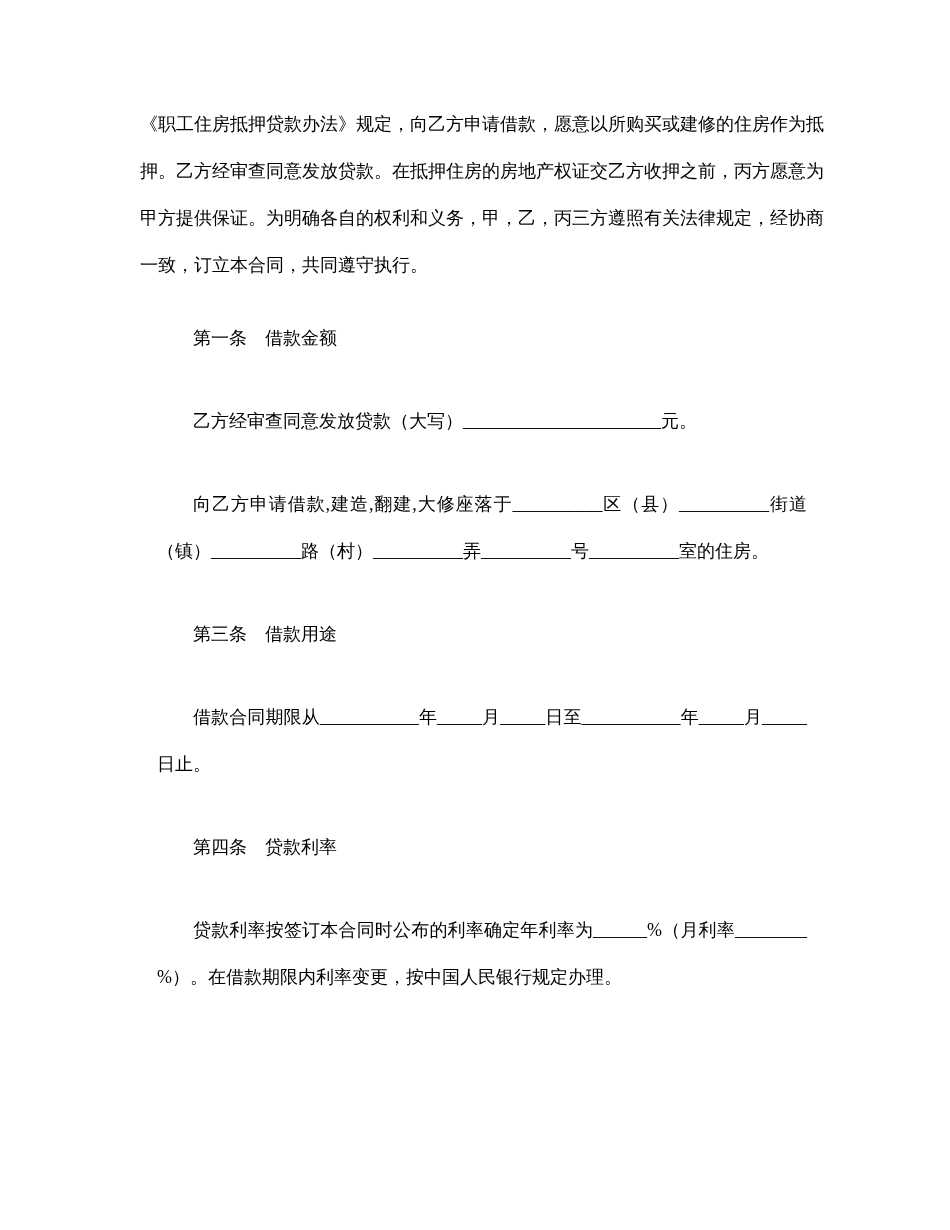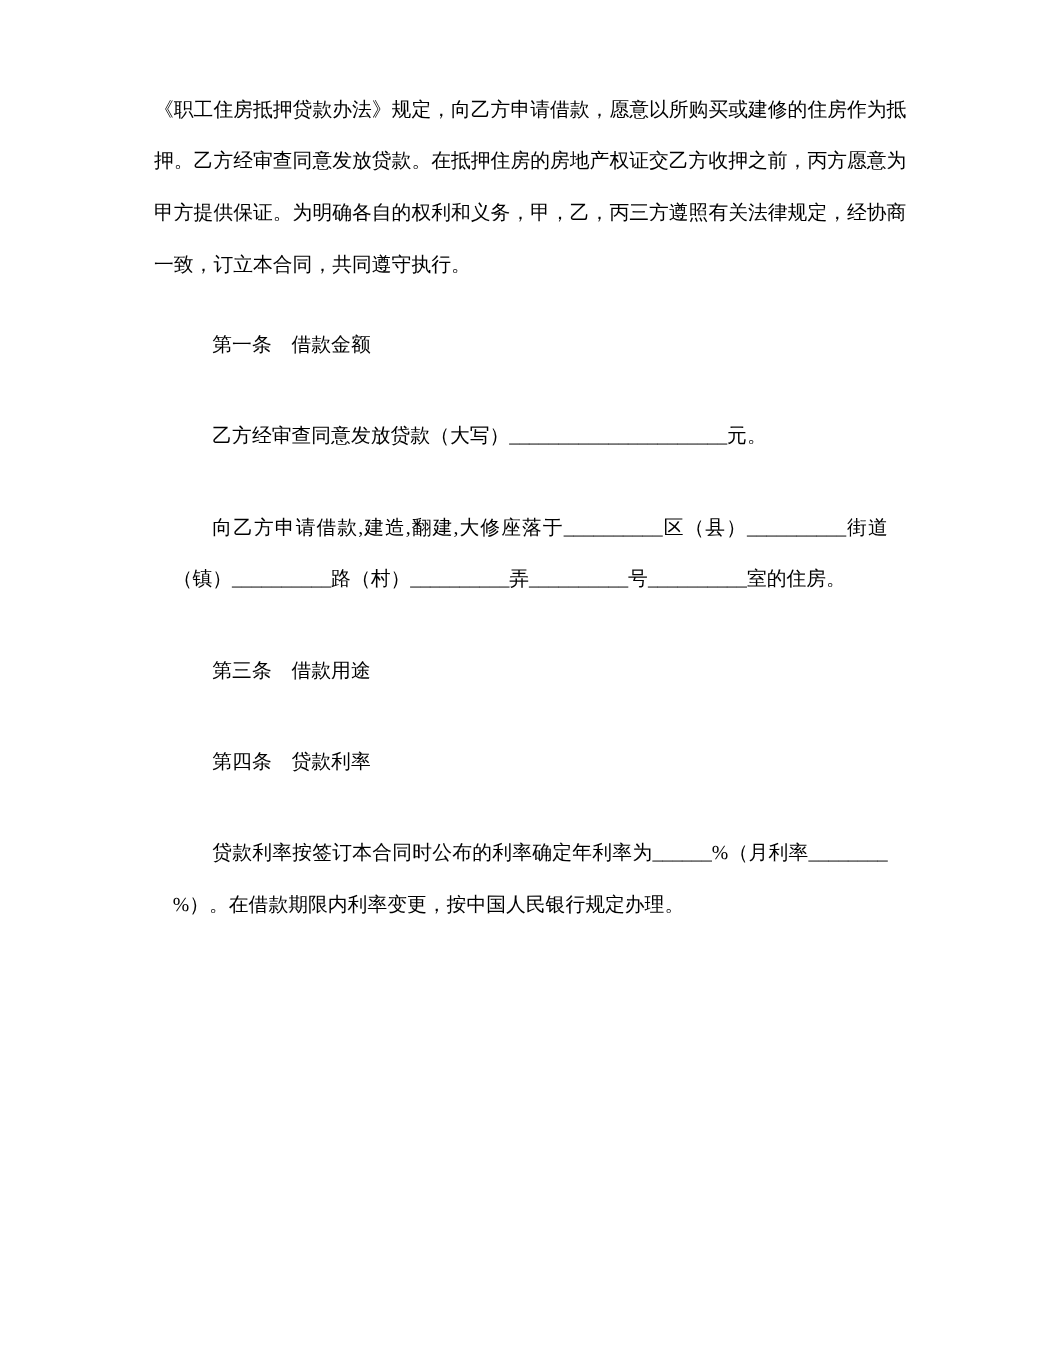--- a/index.html
+++ b/index.html
@@ -10,21 +10,21 @@
     body {
       width: 950px;
       height: 1230px;
       color: #000000;
       font-family: "Liberation Serif", "DejaVu Serif", serif;
     }
     .page {
       box-sizing: border-box;
       width: 950px;
       height: 1230px;
-      padding: 76px 126px 0 140px;
+      padding: 101px 126px 0 140px;
       overflow: hidden;
       background: #ffffff;
     }
     .para {
       margin: 0;
       font-size: 18px;
       line-height: 47px;
       text-align: justify;
       text-justify: inter-ideograph;
       line-break: strict;
@@ -58,20 +58,21 @@
     <p class="para heading">第一条　借款金额</p>
     <p class="para body-para">乙方经审查同意发放贷款（大写）______________________元。</p>
   </section>
 
   <section class="contract-section">
     <p class="para body-para">向乙方申请借款,建造,翻建,大修座落于__________区（县）__________街道（镇）__________路（村）__________弄__________号__________室的住房。</p>
   </section>
 
   <section class="contract-section">
     <p class="para heading">第三条　借款用途</p>
+    <p class="para body-para">借款合同期限从___________年_____月_____日至___________年_____月_____日止。</p>
   </section>
 
   <section class="contract-section">
     <p class="para heading">第四条　贷款利率</p>
     <p class="para body-para">贷款利率按签订本合同时公布的利率确定年利率为______%（月利率________​%）。在借款期限内利率变更，按中国人民银行规定办理。</p>
   </section>
 
 </div>
 
 </body></html>

